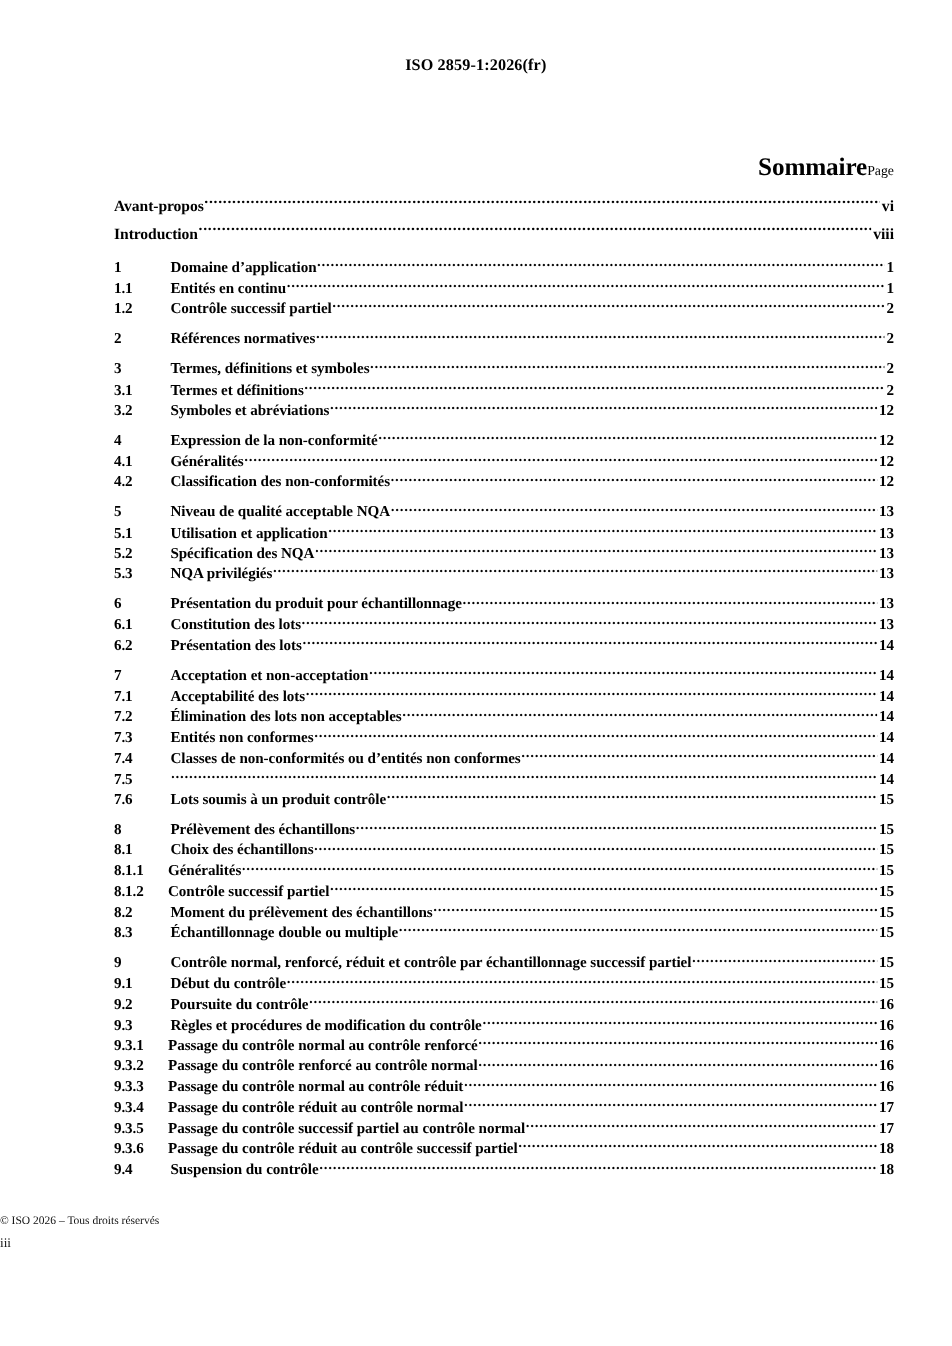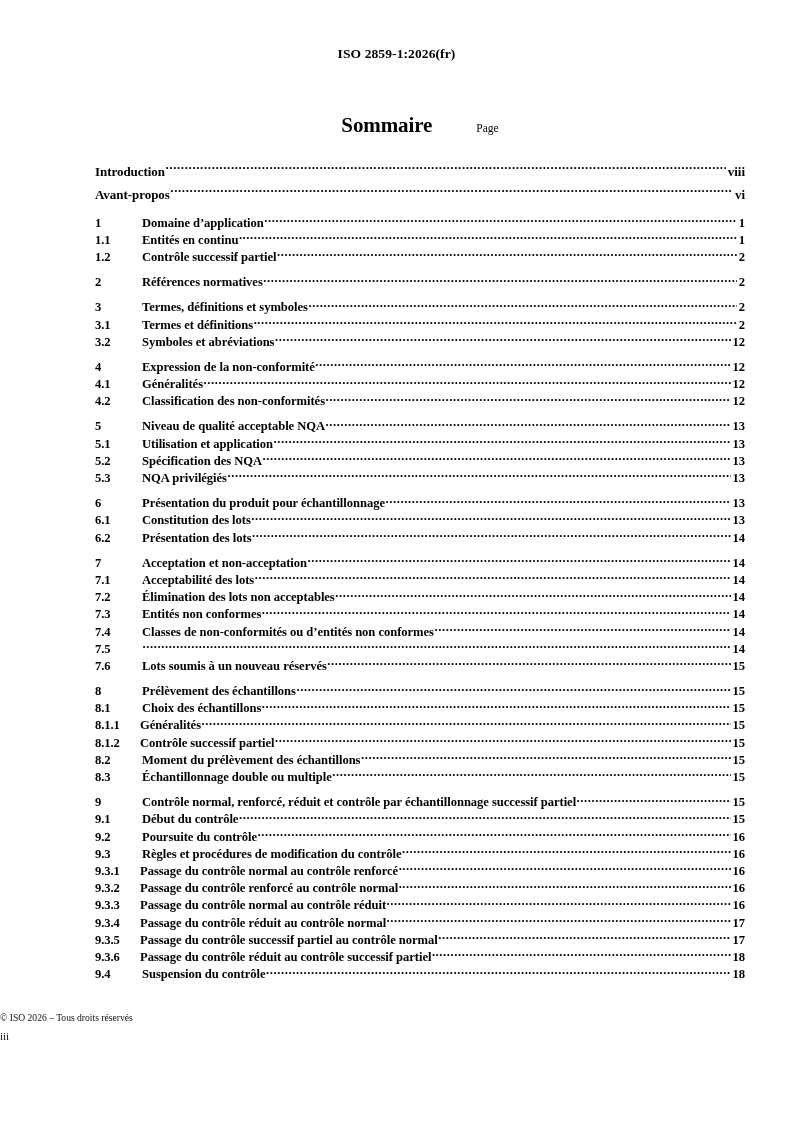--- a/index.html
+++ b/index.html
@@ -32,27 +32,26 @@
     width: 793px;
     text-align: center;
     font-size: 13.5px;
     font-weight: bold;
     letter-spacing: 0.1px;
   }
 
   
   .title-row {
     position: absolute;
-    top: 113px;
+    top: 127px;
     left: 95px;
     width: 650px;
     display: flex;
     align-items: baseline;
-    justify-content: center;
-    gap: 44px;
+    justify-content: flex-end;
   }
   .toc-title {
     font-size: 21px;
     font-weight: bold;
     letter-spacing: -0.1px;
   }
   .page-label {
     font-size: 11.5px;
     font-weight: normal;
   }
@@ -144,28 +143,28 @@
 
   <div class="doc-header">ISO 2859-1:2026(fr)</div>
 
   <div class="title-row">
     <div class="toc-title">Sommaire</div>
     <div class="page-label">Page</div>
   </div>
 
   <div class="toc" id="toc-root">
       <div class="toc-entry front">
+        <span class="e-title">Avant-propos</span>
+        <span class="e-dots"></span>
+        <span class="e-page">vi</span>
+      </div>
+      <div class="toc-entry front">
         <span class="e-title">Introduction</span>
         <span class="e-dots"></span>
         <span class="e-page">viii</span>
-      </div>
-      <div class="toc-entry front">
-        <span class="e-title">Avant-propos</span>
-        <span class="e-dots"></span>
-        <span class="e-page">vi</span>
       </div>
       <div class="toc-entry gap-before">
         <span class="e-num">1</span>
         <span class="e-title">Domaine d’application</span>
         <span class="e-dots"></span>
         <span class="e-page">1</span>
       </div>
       <div class="toc-entry">
         <span class="e-num">1.1</span>
         <span class="e-title">Entités en continu</span>
@@ -292,21 +291,21 @@
         <span class="e-dots"></span>
         <span class="e-page">14</span>
       </div>
       <div class="toc-entry">
         <span class="e-num">7.5</span>
         <span class="e-dots"></span>
         <span class="e-page">14</span>
       </div>
       <div class="toc-entry">
         <span class="e-num">7.6</span>
-        <span class="e-title">Lots soumis à un nouveau réservés</span>
+        <span class="e-title">Lots soumis à un produit contrôle</span>
         <span class="e-dots"></span>
         <span class="e-page">15</span>
       </div>
       <div class="toc-entry gap-before">
         <span class="e-num">8</span>
         <span class="e-title">Prélèvement des échantillons</span>
         <span class="e-dots"></span>
         <span class="e-page">15</span>
       </div>
       <div class="toc-entry">

